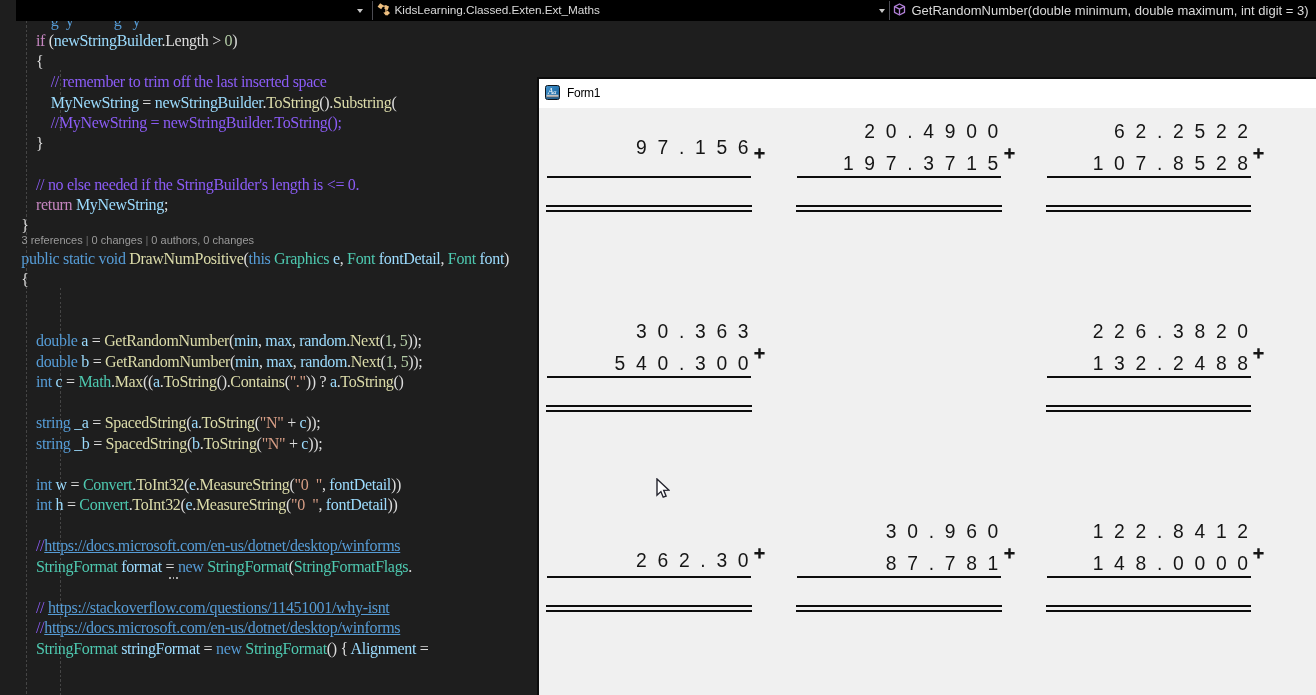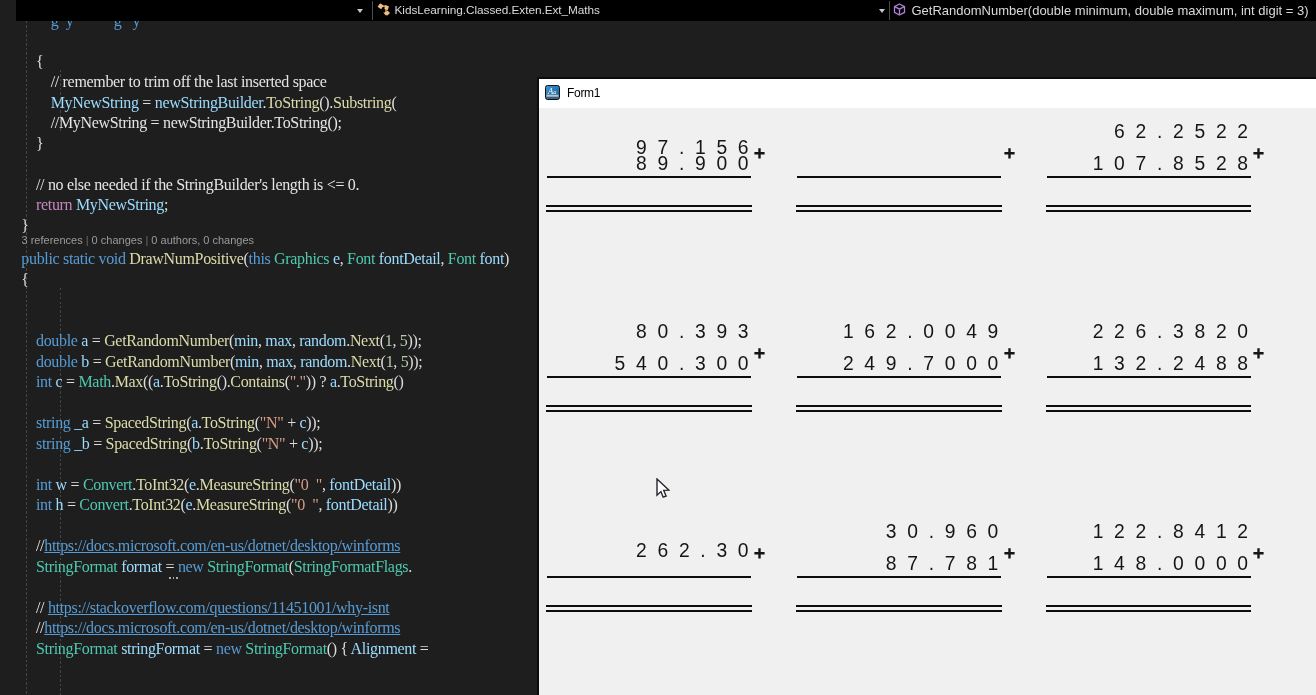--- a/index.html
+++ b/index.html
@@ -3,21 +3,21 @@
 *{margin:0;padding:0;box-sizing:border-box}
 html,body{width:1316px;height:695px;overflow:hidden;background:#1e1e1e}
 .abs{position:absolute}
 #nav{position:absolute;left:16px;top:0;width:1316px;height:33px;background:#000000}
 .navtxt{position:absolute;top:0;height:21px;font:12.4px/21px "Liberation Sans",sans-serif;color:#dadada;white-space:pre}
 .chev{position:absolute;top:9px;width:0;height:0;border-left:3.5px solid transparent;border-right:3.5px solid transparent;border-top:4px solid #c8c8c8}
 .vsep{position:absolute;top:1px;height:19px;width:1px;background:#4b4b52}
 #ed{position:absolute;left:0;top:21px;width:1316px;height:674px;background:#1e1e1e;overflow:hidden}
 .gl{position:absolute;width:1px;background-image:repeating-linear-gradient(to bottom,#454545 0,#454545 2.2px,transparent 2.2px,transparent 4.5px)}
 .cl{position:absolute;left:21.3px;white-space:pre;font-family:Liberation Serif, serif;font-size:16px;line-height:20.5px;letter-spacing:-0.325px;color:#dcdcdc}
-.k{color:#569cd6}.cf{color:#c586c0}.t{color:#4ec9b0}.m{color:#dcdcaa}.v{color:#9cdcfe}.s{color:#d69d85}.n{color:#b5cea8}.cm{color:#e5e5e5}
+.k{color:#569cd6}.cf{color:#c586c0}.t{color:#4ec9b0}.m{color:#dcdcaa}.v{color:#9cdcfe}.s{color:#d69d85}.n{color:#b5cea8}.cm{color:#8b5cf6}
 .u{color:#569cd6;text-decoration:underline}
 .lens{position:absolute;left:21.5px;white-space:pre;font:11px/13px "Liberation Sans",sans-serif;color:#9b9b9b}
 #form{position:absolute;left:536.5px;top:77.3px;width:790px;height:630px;background:#f0f0f0;border-left:2px solid #0c0c0c;border-top:2px solid #0c0c0c}
 #tbar{position:absolute;left:0;top:0;width:790px;height:28.8px;background:#ffffff}
 #ftitle{position:absolute;left:28.5px;top:0;height:29px;font:12px/28px "Liberation Sans",sans-serif;letter-spacing:-0.3px;color:#000}
 .prob{position:absolute;width:204px;height:96px}
 .nrow{position:absolute;left:0;width:204px;text-align:right;padding-right:2.8px;white-space:pre;font:19.3px/19.3px "Liberation Sans",sans-serif;color:#151515}
 .rule{position:absolute;left:0;width:204px;height:2.7px;background:#0d0d0d}
 .plus{position:absolute;right:-13.5px;width:11px;height:11px}
 </style></head><body>
@@ -44,20 +44,21 @@
         <path d="M1.7 3.7 L6.5 6.2 L11.3 3.7 M6.5 6.4 V11.8"></path>
       </g>
     </svg>
 <div class="navtxt" style="left:895.5px;font-size:13px">GetRandomNumber(double minimum, double maximum, int digit = 3)</div>
 </div>
 <div id="ed">
 <div class="gl" style="left:25.5px;top:0;height:674px"></div>
 <div class="gl" style="left:60.2px;top:49px;height:62px"></div>
 <div class="gl" style="left:60.2px;top:267px;height:407px"></div>
 <div class="cl" style="top:-10.45px"><span class="k">        g  y           g   y</span></div>
+<div class="cl" style="top:10.05px">    <span class="cf">if</span> (<span class="v">newStringBuilder</span>.Length &gt; <span class="n">0</span>)</div>
 <div class="cl" style="top:30.55px">    {</div>
 <div class="cl" style="top:51.05px"><span class="cm">        // remember to trim off the last inserted space</span></div>
 <div class="cl" style="top:71.55px">        <span class="v">MyNewString</span> = <span class="v">newStringBuilder</span>.<span class="m">ToString</span>().<span class="m">Substring</span>(</div>
 <div class="cl" style="top:92.05px"><span class="cm">        //MyNewString = newStringBuilder.ToString();</span></div>
 <div class="cl" style="top:112.55px">    }</div>
 <div class="cl" style="top:153.55px"><span class="cm">    // no else needed if the StringBuilder's length is &lt;= 0.</span></div>
 <div class="cl" style="top:174.05px">    <span class="cf">return</span> <span class="v">MyNewString</span>;</div>
 <div class="cl" style="top:194.55px">}</div>
 <div class="cl" style="top:228.30px"><span class="k">public static void</span> <span class="m">DrawNumPositive</span>(<span class="k">this</span> <span class="t">Graphics</span> <span class="v">e</span>, <span class="t">Font</span> <span class="v">fontDetail</span>, <span class="t">Font</span> <span class="v">font</span>)</div>
 <div class="cl" style="top:248.80px">{</div>
@@ -92,78 +93,69 @@
       </defs>
 <rect x="0.5" y="0.5" width="14" height="14" rx="2" fill="url(#bg1)" stroke="#10151c" stroke-width="1"></rect>
 <rect x="1.5" y="9.8" width="12" height="2.8" fill="url(#gb)"></rect>
 <rect x="1.5" y="12.2" width="12" height="1.2" fill="#2f5d82"></rect>
 <text x="3" y="9.2" font-family="Liberation Serif,serif" font-style="italic" font-size="8.5" fill="#ffffff">A</text>
 <text x="8.2" y="9.4" font-family="Liberation Serif,serif" font-style="italic" font-size="6.5" fill="#ffffff">a</text>
 </svg>
 <div id="ftitle">Form1</div>
 <div class="prob" style="left:8.9px;top:40.7px">
       <div class="nrow" style="top:18px">9  7  .  1  5  6</div>
-      <div class="nrow" style="top:33.7px">8  9  .  9  0  0</div>
       <svg class="plus" style="top:27.9px" width="11" height="11" viewBox="0 0 11 11">
         <path d="M4.3 0.2 h2.4 v3.9 h3.9 v2.4 h-3.9 v3.9 h-2.4 v-3.9 h-3.9 v-2.4 h3.9 z" fill="#141414"></path>
       </svg>
       <div class="rule" style="top:55.7px"></div>
       <div class="rule" style="top:84.7px;left:-1px;width:205.5px"></div>
       <div class="rule" style="top:89.7px;left:-1px;width:205.5px"></div>
     </div>
 <div class="prob" style="left:258.65px;top:40.7px">
+      <div class="nrow" style="top:2.3px">2  0  .  4  9  0  0</div>
+      <div class="nrow" style="top:33.7px">1  9  7  .  3  7  1  5</div>
       <svg class="plus" style="top:27.9px" width="11" height="11" viewBox="0 0 11 11">
         <path d="M4.3 0.2 h2.4 v3.9 h3.9 v2.4 h-3.9 v3.9 h-2.4 v-3.9 h-3.9 v-2.4 h3.9 z" fill="#141414"></path>
       </svg>
       <div class="rule" style="top:55.7px"></div>
       <div class="rule" style="top:84.7px;left:-1px;width:205.5px"></div>
       <div class="rule" style="top:89.7px;left:-1px;width:205.5px"></div>
     </div>
 <div class="prob" style="left:508.4px;top:40.7px">
       <div class="nrow" style="top:2.3px">6  2  .  2  5  2  2</div>
       <div class="nrow" style="top:33.7px">1  0  7  .  8  5  2  8</div>
       <svg class="plus" style="top:27.9px" width="11" height="11" viewBox="0 0 11 11">
         <path d="M4.3 0.2 h2.4 v3.9 h3.9 v2.4 h-3.9 v3.9 h-2.4 v-3.9 h-3.9 v-2.4 h3.9 z" fill="#141414"></path>
       </svg>
       <div class="rule" style="top:55.7px"></div>
       <div class="rule" style="top:84.7px;left:-1px;width:205.5px"></div>
       <div class="rule" style="top:89.7px;left:-1px;width:205.5px"></div>
     </div>
 <div class="prob" style="left:8.9px;top:240.7px">
-      <div class="nrow" style="top:2.3px">8  0  .  3  9  3</div>
+      <div class="nrow" style="top:2.3px">3  0  .  3  6  3</div>
       <div class="nrow" style="top:33.7px">5  4  0  .  3  0  0</div>
-      <svg class="plus" style="top:27.9px" width="11" height="11" viewBox="0 0 11 11">
-        <path d="M4.3 0.2 h2.4 v3.9 h3.9 v2.4 h-3.9 v3.9 h-2.4 v-3.9 h-3.9 v-2.4 h3.9 z" fill="#141414"></path>
-      </svg>
-      <div class="rule" style="top:55.7px"></div>
-      <div class="rule" style="top:84.7px;left:-1px;width:205.5px"></div>
-      <div class="rule" style="top:89.7px;left:-1px;width:205.5px"></div>
-    </div>
-<div class="prob" style="left:258.65px;top:240.7px">
-      <div class="nrow" style="top:2.3px">1  6  2  .  0  0  4  9</div>
-      <div class="nrow" style="top:33.7px">2  4  9  .  7  0  0  0</div>
       <svg class="plus" style="top:27.9px" width="11" height="11" viewBox="0 0 11 11">
         <path d="M4.3 0.2 h2.4 v3.9 h3.9 v2.4 h-3.9 v3.9 h-2.4 v-3.9 h-3.9 v-2.4 h3.9 z" fill="#141414"></path>
       </svg>
       <div class="rule" style="top:55.7px"></div>
       <div class="rule" style="top:84.7px;left:-1px;width:205.5px"></div>
       <div class="rule" style="top:89.7px;left:-1px;width:205.5px"></div>
     </div>
 <div class="prob" style="left:508.4px;top:240.7px">
       <div class="nrow" style="top:2.3px">2  2  6  .  3  8  2  0</div>
       <div class="nrow" style="top:33.7px">1  3  2  .  2  4  8  8</div>
       <svg class="plus" style="top:27.9px" width="11" height="11" viewBox="0 0 11 11">
         <path d="M4.3 0.2 h2.4 v3.9 h3.9 v2.4 h-3.9 v3.9 h-2.4 v-3.9 h-3.9 v-2.4 h3.9 z" fill="#141414"></path>
       </svg>
       <div class="rule" style="top:55.7px"></div>
       <div class="rule" style="top:84.7px;left:-1px;width:205.5px"></div>
       <div class="rule" style="top:89.7px;left:-1px;width:205.5px"></div>
     </div>
 <div class="prob" style="left:8.9px;top:440.7px">
-      <div class="nrow" style="top:21px">2  6  2  .  3  0</div>
+      <div class="nrow" style="top:31px">2  6  2  .  3  0</div>
       <svg class="plus" style="top:27.9px" width="11" height="11" viewBox="0 0 11 11">
         <path d="M4.3 0.2 h2.4 v3.9 h3.9 v2.4 h-3.9 v3.9 h-2.4 v-3.9 h-3.9 v-2.4 h3.9 z" fill="#141414"></path>
       </svg>
       <div class="rule" style="top:55.7px"></div>
       <div class="rule" style="top:84.7px;left:-1px;width:205.5px"></div>
       <div class="rule" style="top:89.7px;left:-1px;width:205.5px"></div>
     </div>
 <div class="prob" style="left:258.65px;top:440.7px">
       <div class="nrow" style="top:2.3px">3  0  .  9  6  0</div>
       <div class="nrow" style="top:33.7px">8  7  .  7  8  1</div>

